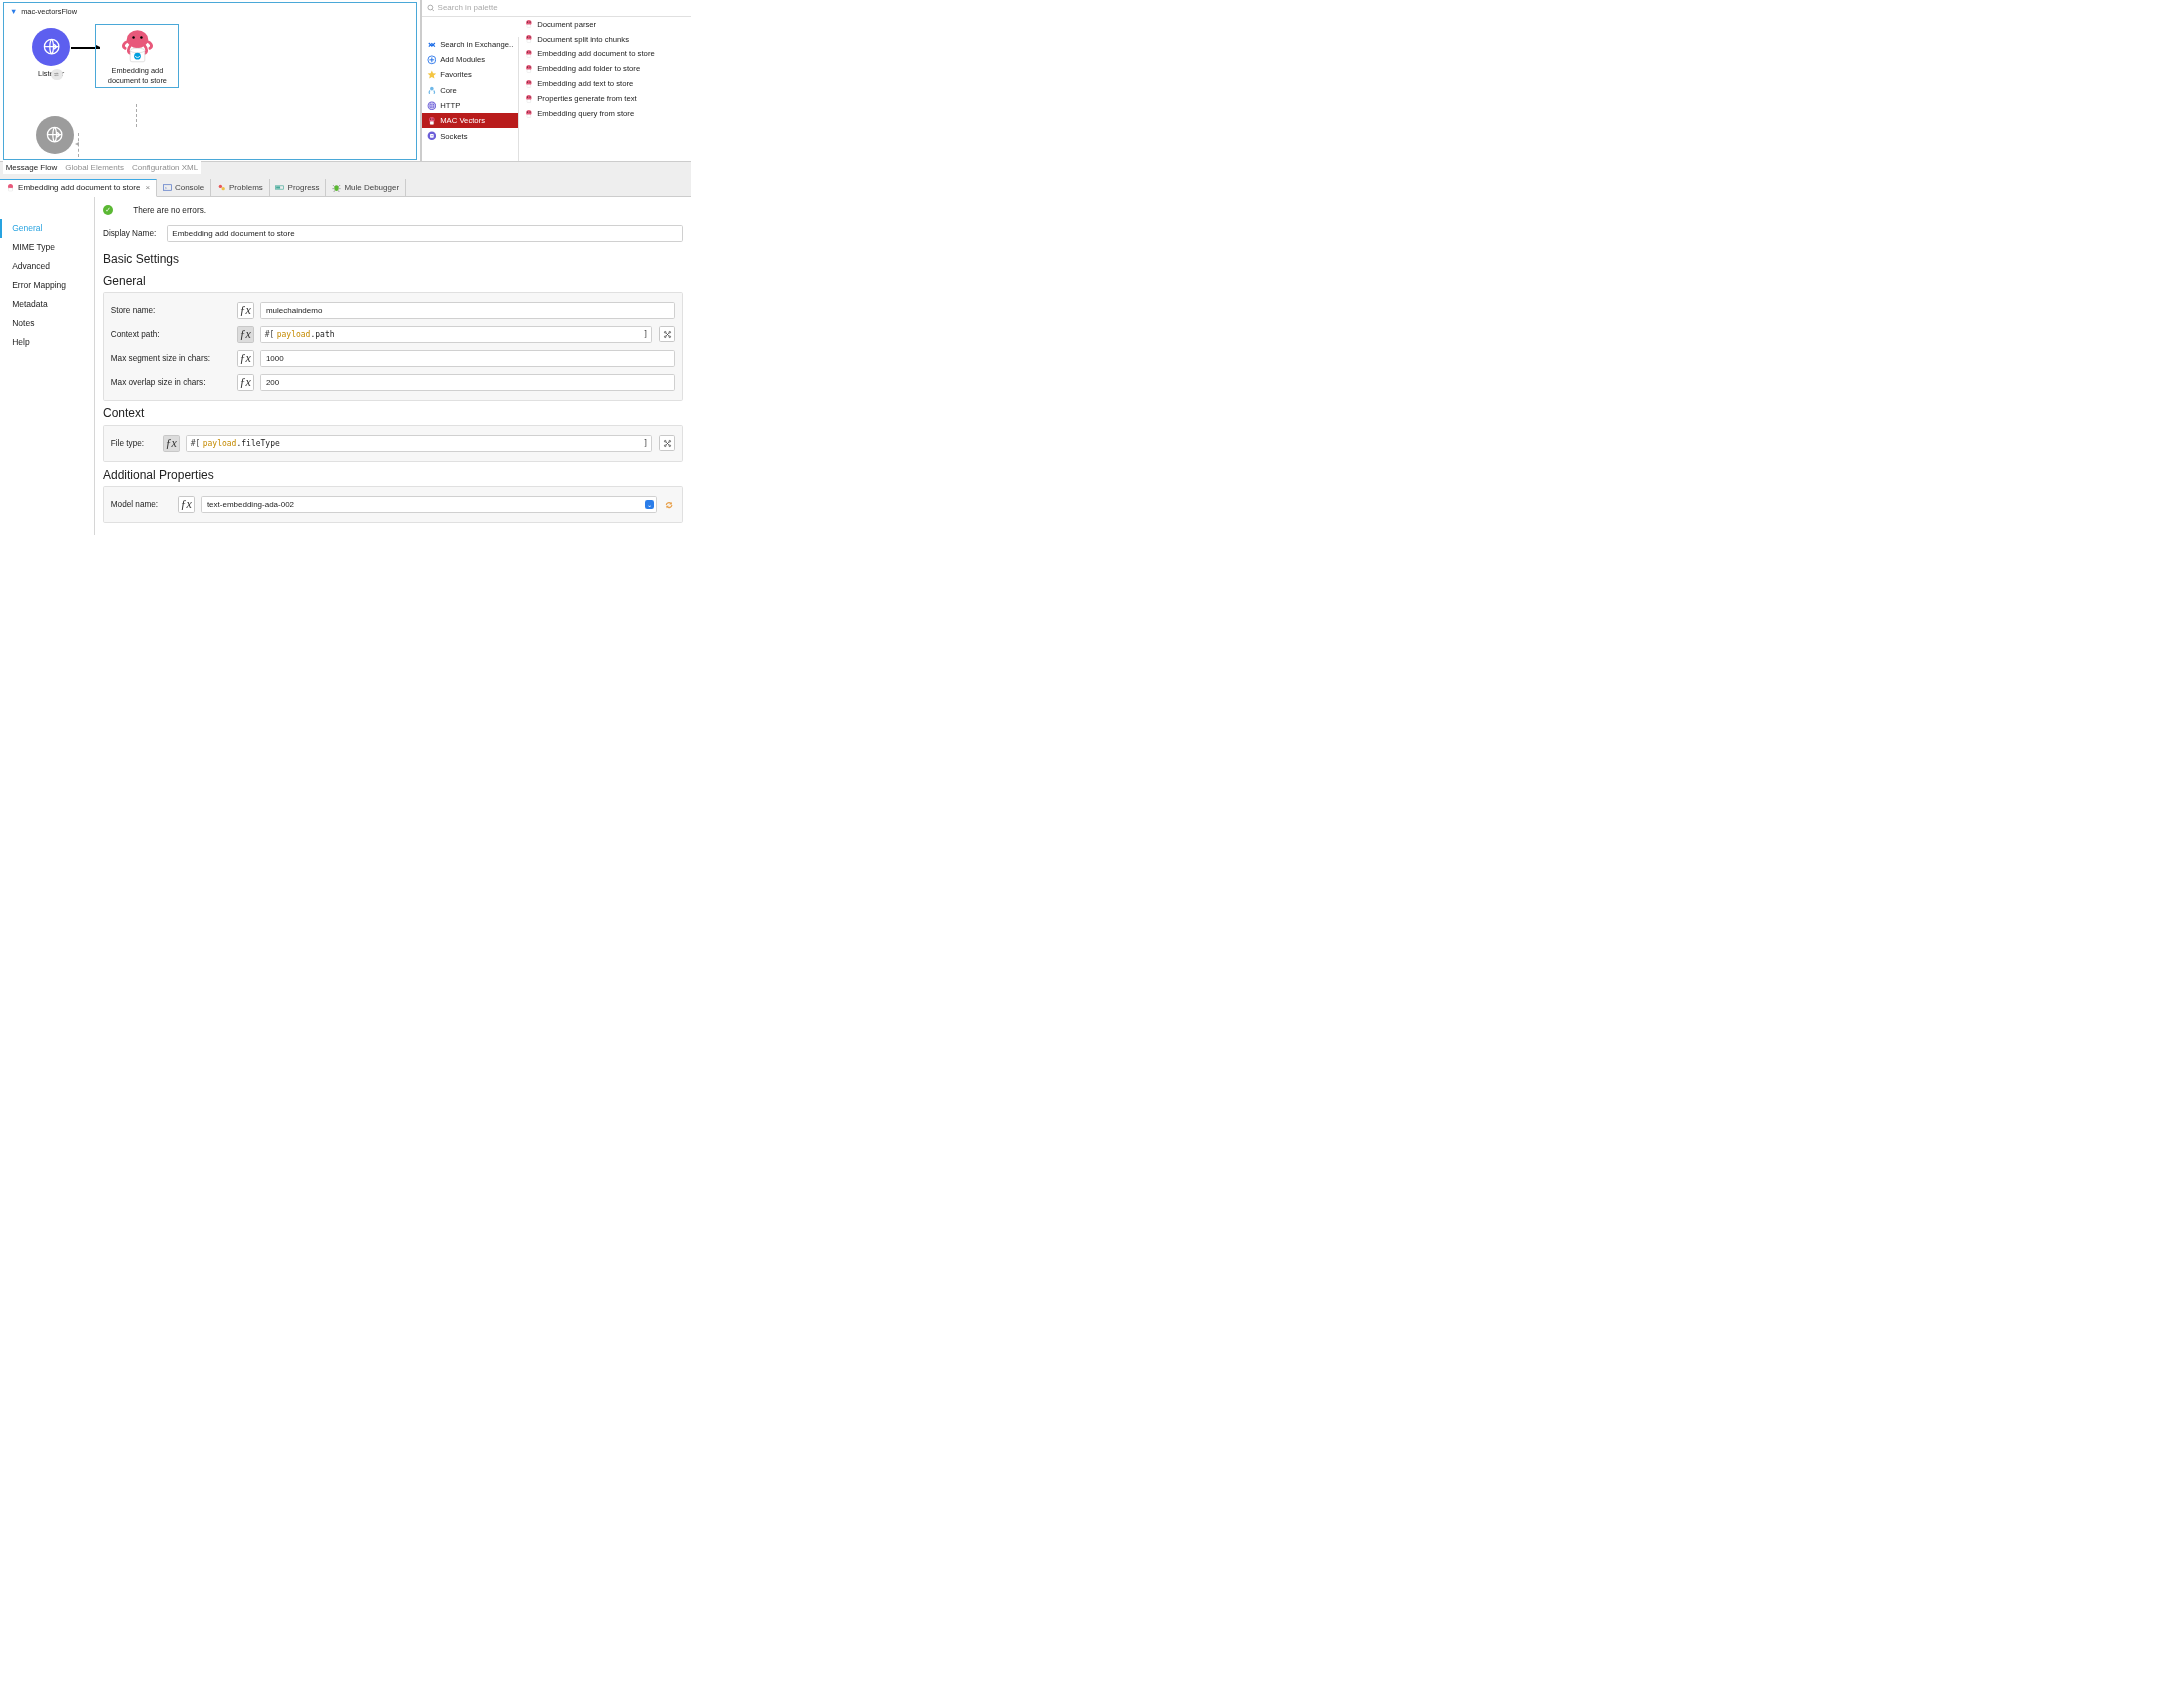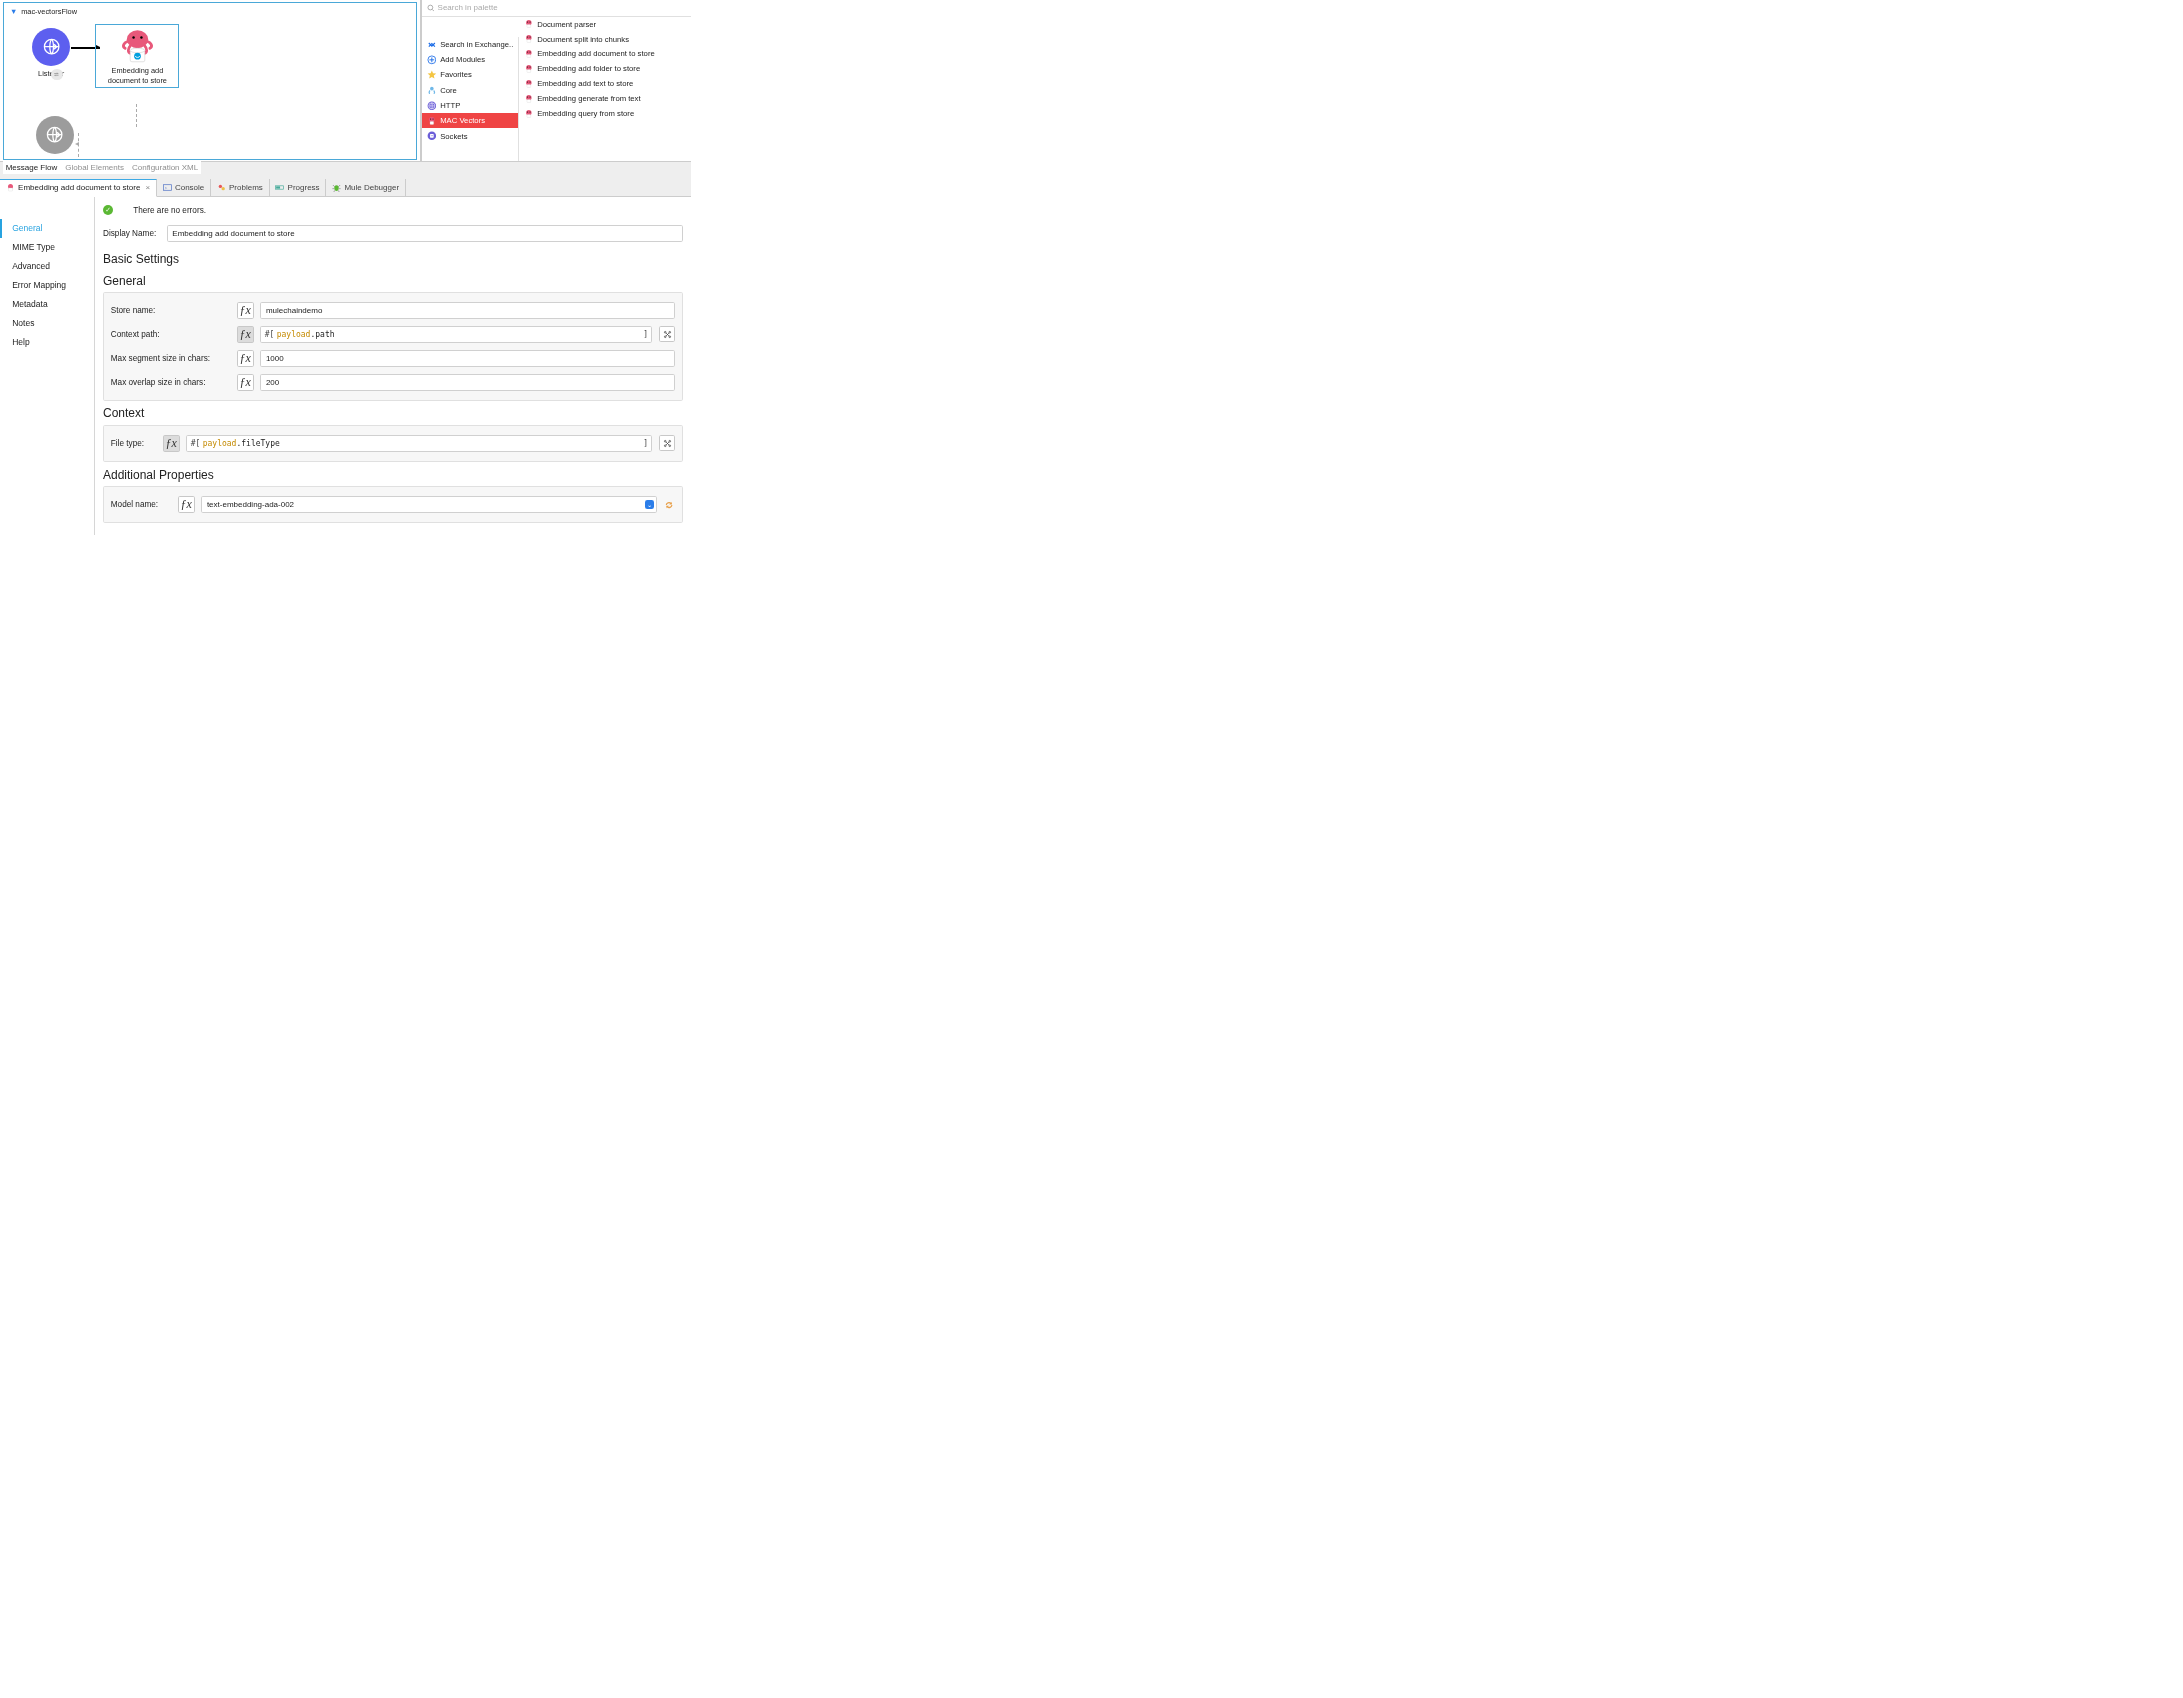--- a/index.html
+++ b/index.html
@@ -119,21 +119,21 @@
 .palette-search input::placeholder { color: #aaa; }
 .palette-body { display: flex; flex: 1; overflow: hidden; }
 .palette-left {
   width: 97px; border-right: 0.6px solid #e0e0e0; margin-top: 20px;
 }
 .palette-right { flex: 1; }
 .palette-item {
   padding: 2.8px 4.5px; display: flex; align-items: center; gap: 4px;
   font-size: 7.7px; color: #222; cursor: pointer;
 }
-.palette-item.selected { background: #ef4444; color: #fff; }
+.palette-item.selected { background: #b91c1c; color: #fff; }
 .palette-item .pi { width: 9.7px; height: 9.7px; display:flex; align-items:center; justify-content:center; flex-shrink:0; }
 .palette-right .palette-item { padding: 2.6px 4.5px; }
 .octo-mini { width:10.2px; height:10.2px; }
 
 .lower-area {
   display: flex;
   flex-direction: column;
 }
 .tab-strip {
   display: flex;
@@ -425,21 +425,21 @@
           </div>
           <div class="palette-item">
             <span class="pi octo-mini">
               <svg viewBox="0 0 16 16">
                 <circle cx="8" cy="6" r="4.5" fill="#e8587a"></circle>
                 <circle cx="6" cy="5" r="0.9" fill="#000"></circle>
                 <circle cx="10" cy="5" r="0.9" fill="#000"></circle>
                 <rect x="5" y="9" width="6" height="5" rx="1" fill="#fff" stroke="#ccc" stroke-width="0.5"></rect>
               </svg>
             </span>
-            <span>Embedding generate from text</span>
+            <span>Properties generate from text</span>
           </div>
           <div class="palette-item">
             <span class="pi octo-mini">
               <svg viewBox="0 0 16 16">
                 <circle cx="8" cy="6" r="4.5" fill="#e8587a"></circle>
                 <circle cx="6" cy="5" r="0.9" fill="#000"></circle>
                 <circle cx="10" cy="5" r="0.9" fill="#000"></circle>
                 <rect x="5" y="9" width="6" height="5" rx="1" fill="#fff" stroke="#ccc" stroke-width="0.5"></rect>
               </svg>
             </span>

